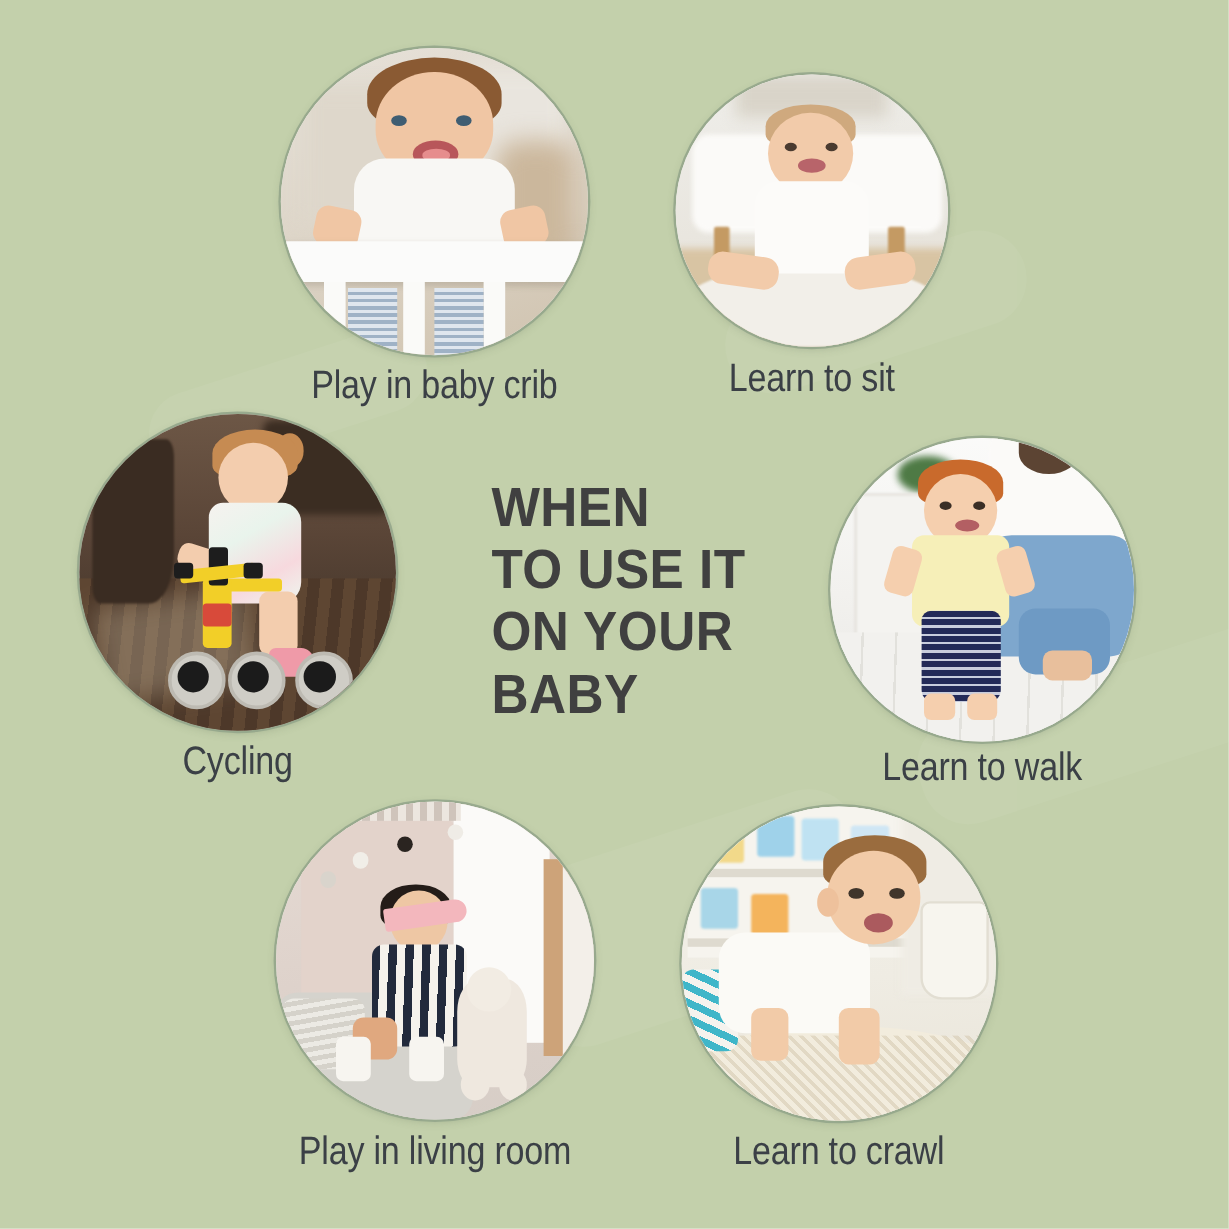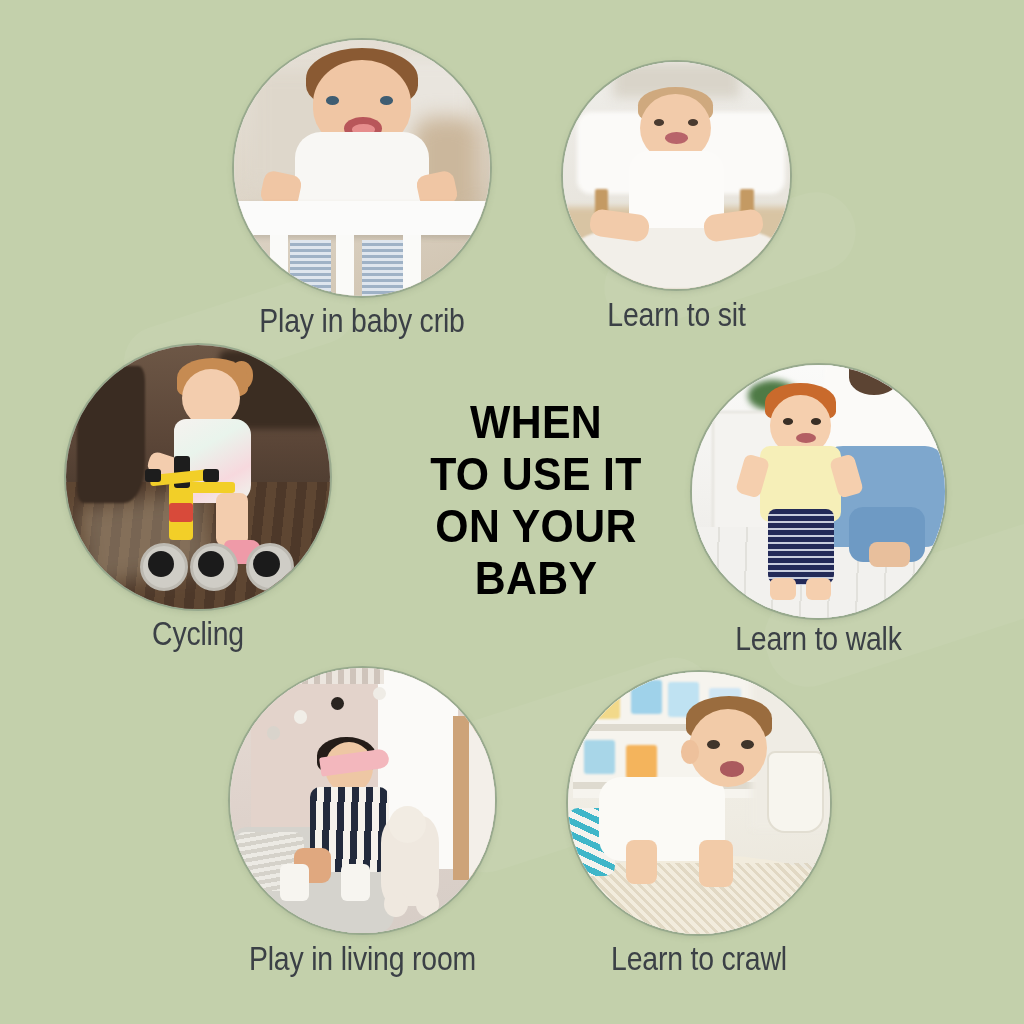--- a/index.html
+++ b/index.html
@@ -97,22 +97,21 @@
   #node-crawl        { left: 568px; top: 672px; width: 262px; height: 262px; }
   #node-crawl .photo { width: 262px; height: 262px; }
   #cap-crawl         { left: 568px; top: 940px; width: 262px; }
 
   
   #headline {
     position: absolute;
     left: 400px;
     top: 396px;
     width: 272px;
-    text-align: center;
-    color: #000000;
+    color: #404040;
     font-family: "Liberation Sans Narrow", "Liberation Sans", sans-serif;
     font-weight: bold;
     font-size: 46px;
     line-height: 52px;
     letter-spacing: 0.4px;
   }
   #headline .hl {
     display: block;
     transform: scaleX(0.93);
   }

